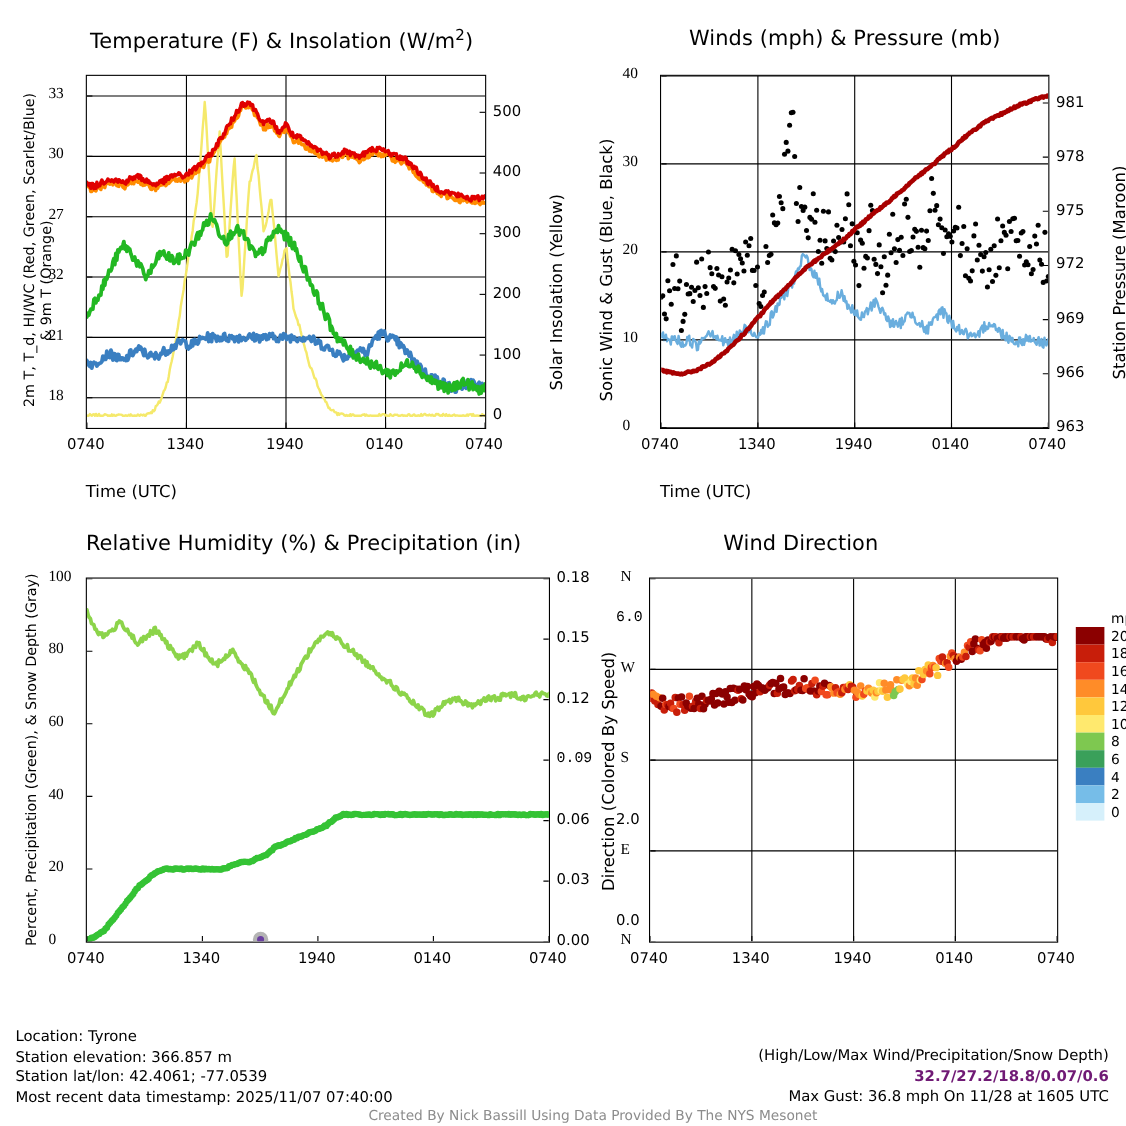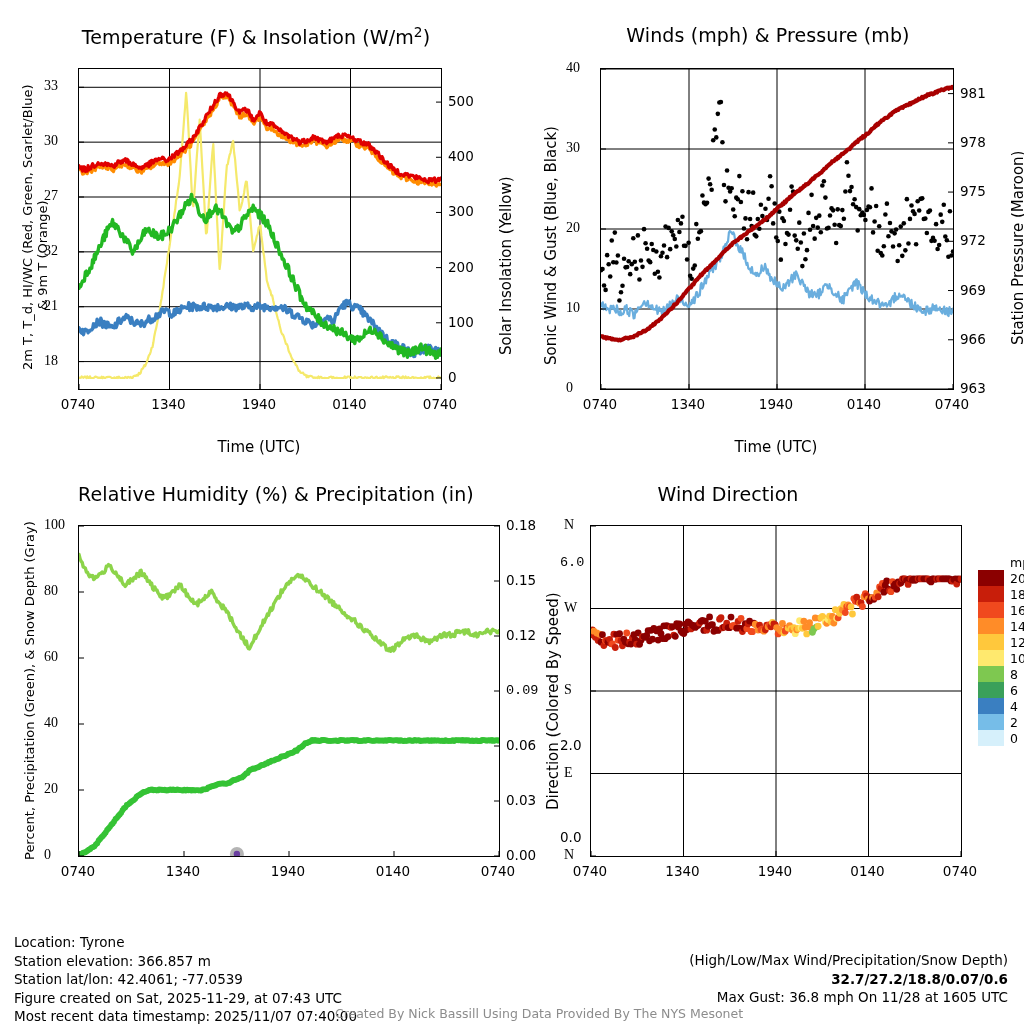--- a/index.html
+++ b/index.html
@@ -10,21 +10,21 @@
   }
   .panel{position:absolute;}
   .ptitle{
     position:absolute;width:100%;text-align:center;
     font-size:19px;letter-spacing:0.1px;
   }
   .plotbox{position:absolute;border:1px solid #000;background:#fff;overflow:hidden;}
   .xlab{position:absolute;font-size:13.5px;text-align:center;transform:translateX(-50%);}
   .ylabL{position:absolute;font-size:14px;text-align:left;transform:translateY(-50%);font-family:Liberation Serif, serif;}
   .ylabR{position:absolute;font-size:13.5px;text-align:left;transform:translateY(-50%);}
-  .axtitle{position:absolute;font-size:15px;text-align:center;}
+  .axtitle{position:absolute;font-size:15px;}
   .vtitle{position:absolute;transform-origin:0 0;font-size:13px;white-space:nowrap;}
   .vtitle2{position:absolute;transform-origin:0 0;font-size:15px;white-space:nowrap;}
   .footer{position:absolute;font-size:13.5px;line-height:18.5px;}
   .footer-right{position:absolute;font-size:13.5px;line-height:18.5px;text-align:right;}
   .credit{position:absolute;width:100%;text-align:center;font-size:12.5px;color:#8c8c8c;margin-left:27px;}
   svg{display:block;}
   .legend-sw{position:absolute;width:26px;height:16px;border:0;}
   .legend-lab{position:absolute;font-size:12.5px;transform:translateY(-50%);}
   .sup{font-size:0.72em;vertical-align:super;}
 </style>
@@ -1056,23 +1056,22 @@
     <div class="xlab" style="left: 170.5px; top: 393px;">1340</div>
     <div class="xlab" style="left: 263px; top: 393px;">1940</div>
     <div class="xlab" style="left: 355.5px; top: 393px;">0140</div>
     <div class="xlab" style="left: 448px; top: 393px;">0740</div>
   </div>
 
 <div class="footer" style="left:14px;top:933px;">
   <div>Location: Tyrone</div>
   <div>Station elevation: 366.857 m</div>
   <div>Station lat/lon: 42.4061; -77.0539</div>
-  <div>Figure created on Sat, 2025-11-29, at 07:43 UTC</div>
   <div>Most recent data timestamp: 2025/11/07 07:40:00</div>
 </div>
 
 <div class="footer-right" style="right:16px;top:951px;width:520px;">
   <div>(High/Low/Max Wind/Precipitation/Snow Depth)</div>
-  <div style="color:#000000;font-weight:bold;">32.7/27.2/18.8/0.07/0.6</div>
+  <div style="color:#701a75;font-weight:bold;">32.7/27.2/18.8/0.07/0.6</div>
   <div>Max Gust: 36.8 mph On 11/28 at 1605 UTC</div>
 </div>
 
 <div class="credit" style="top:1006px;left:0;">Created By Nick Bassill Using Data Provided By The NYS Mesonet</div>
 
 </body></html>

